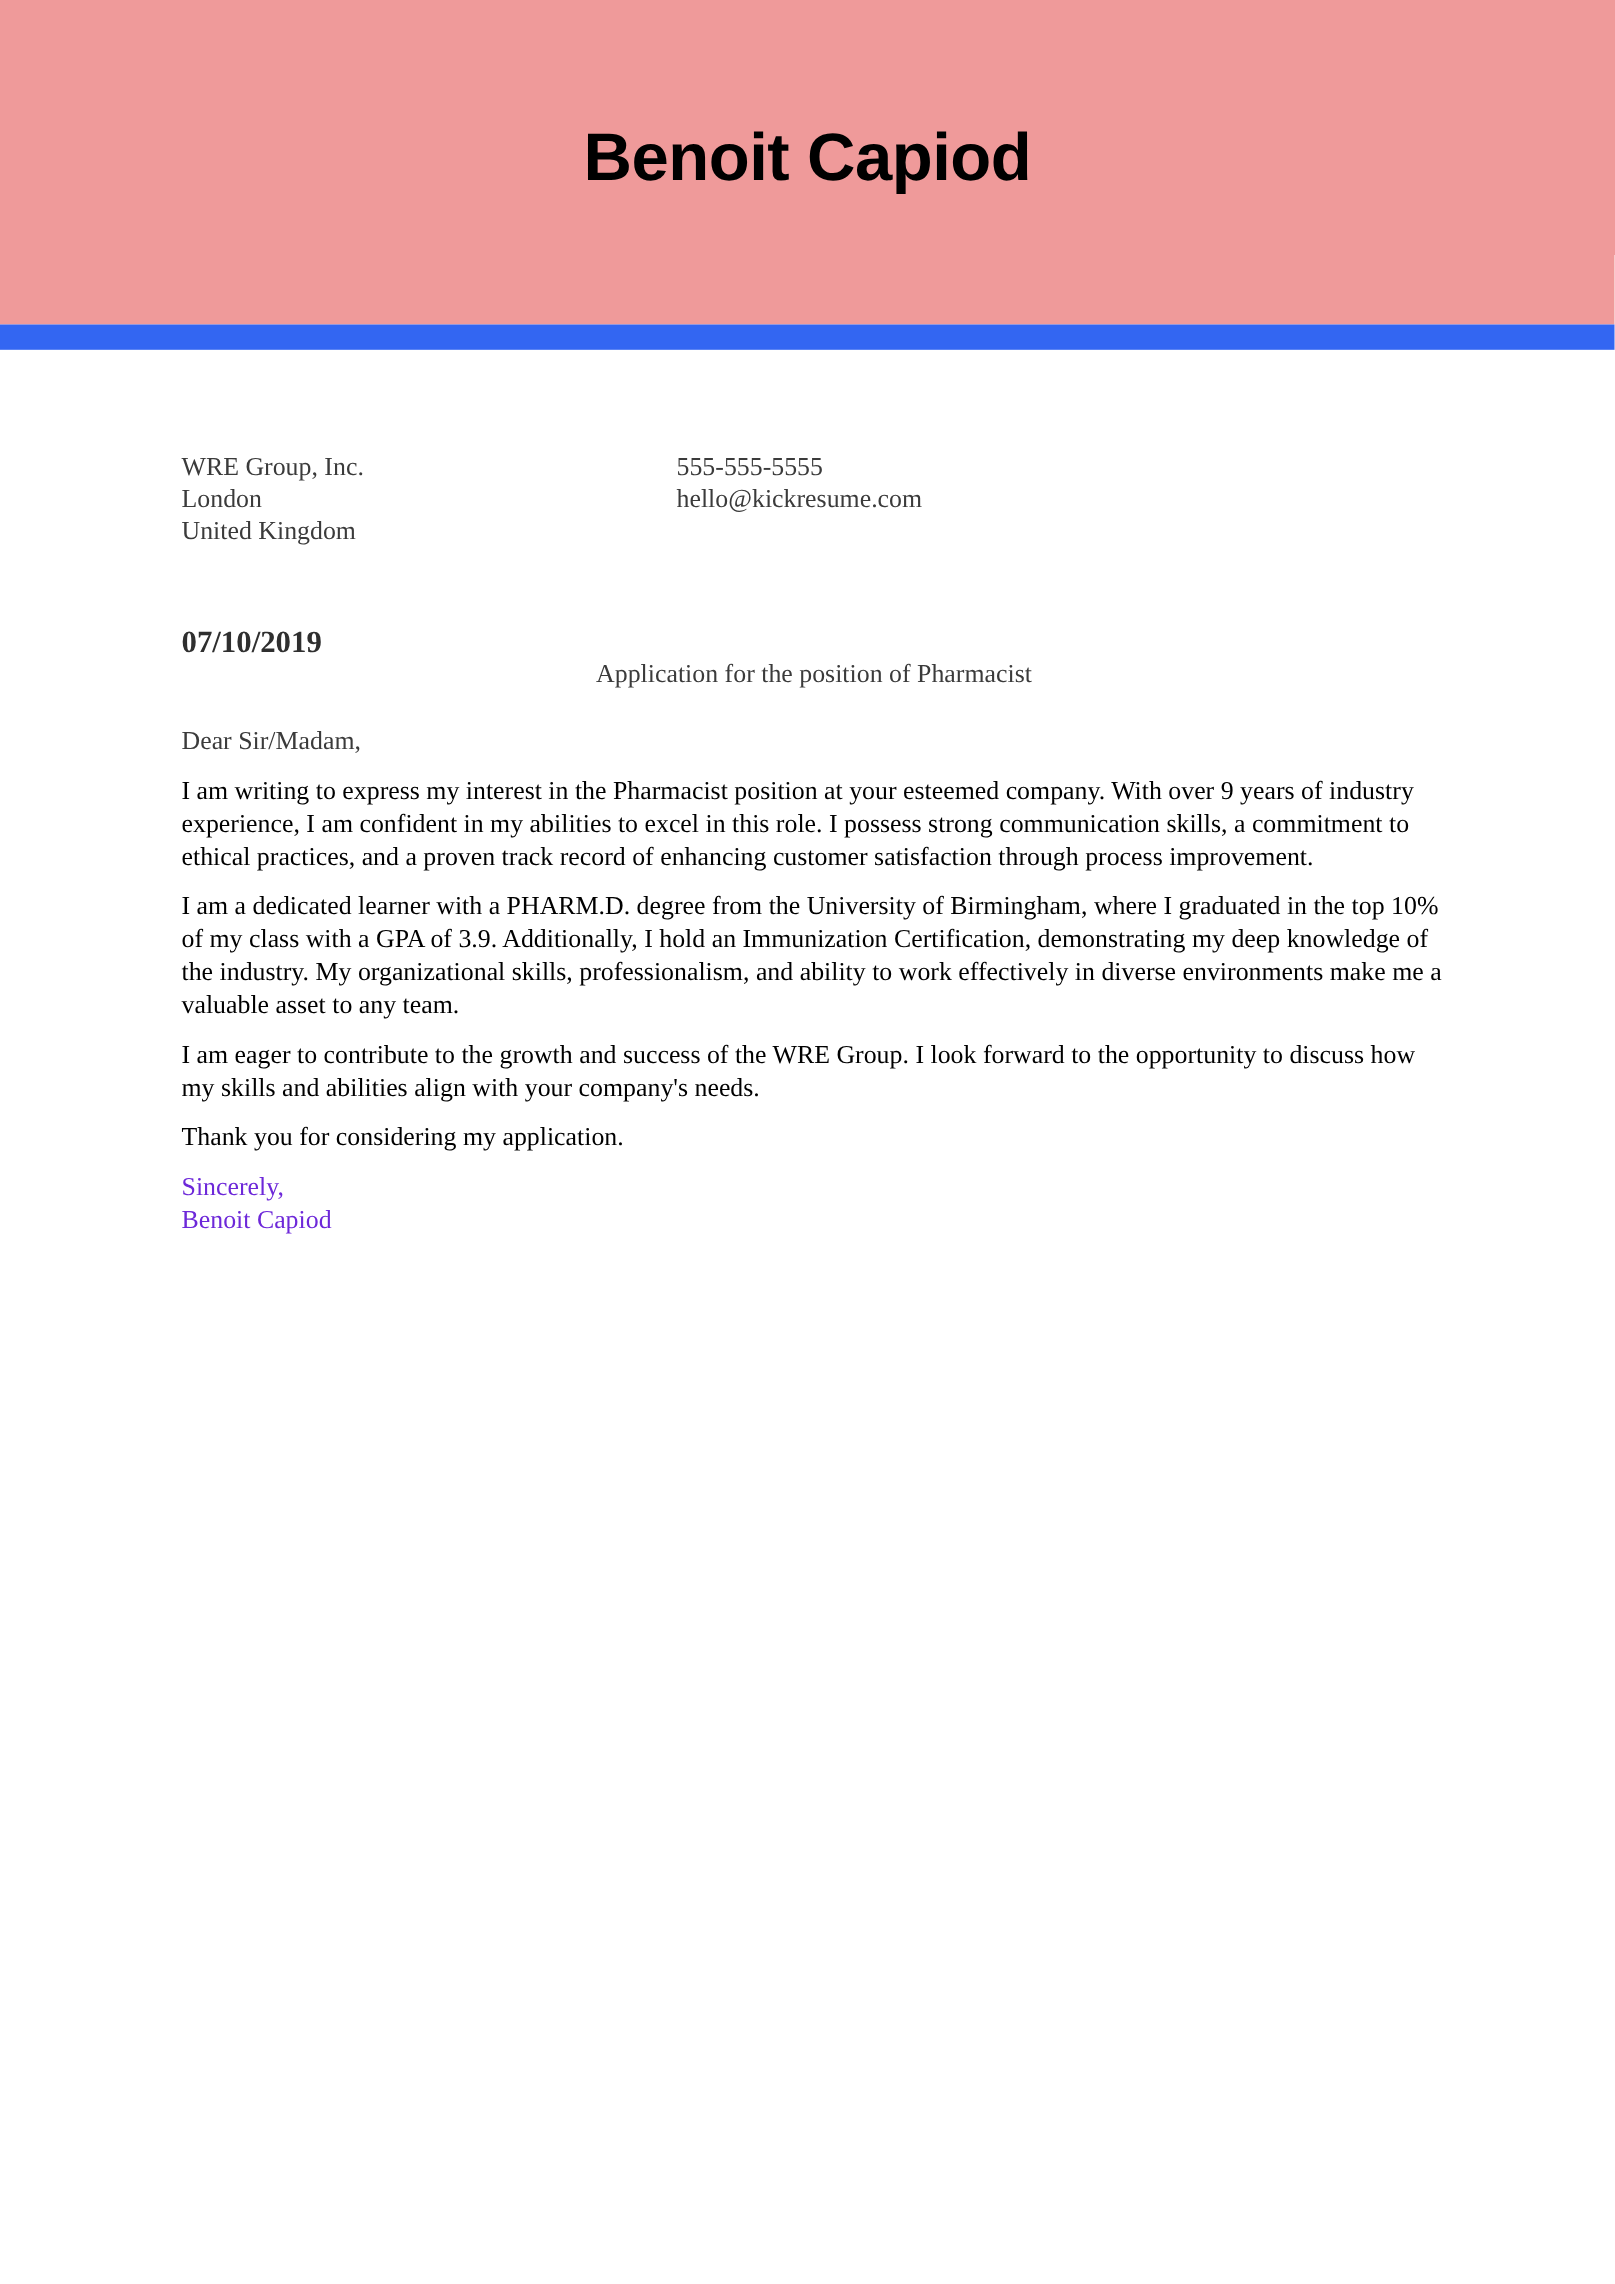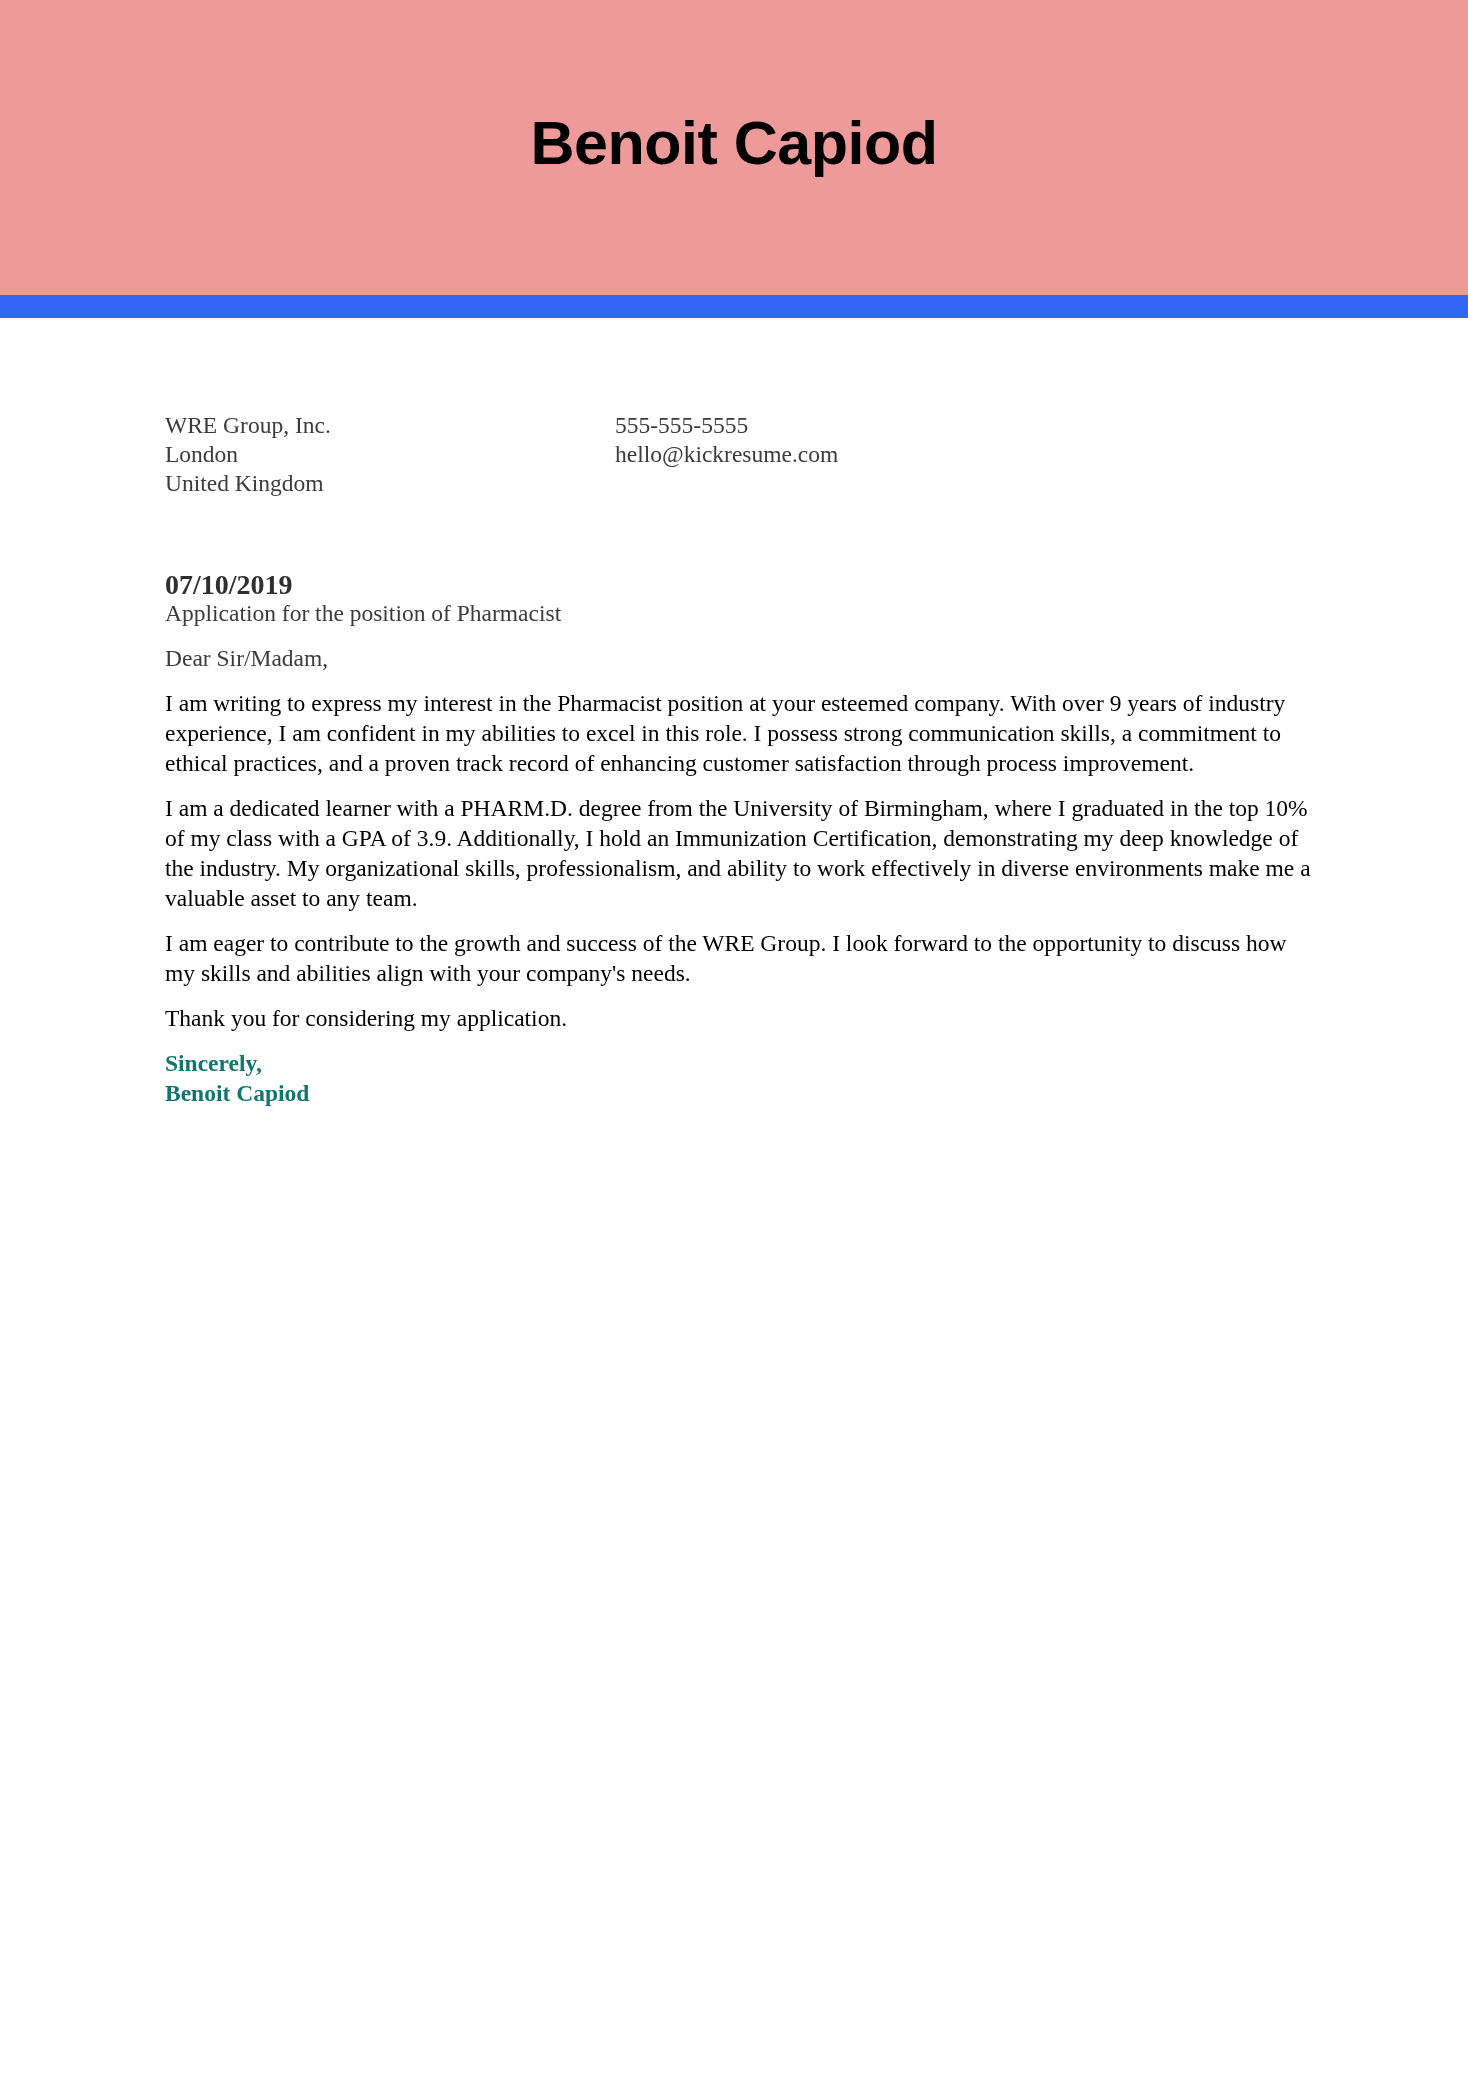--- a/index.html
+++ b/index.html
@@ -93,21 +93,22 @@
   .date-line {
     font-size: 28px;
     line-height: 28px;
     font-weight: bold;
     color: #2f2f2f;
   }
   .subject-line {
     font-size: 23.5px;
     line-height: 29px;
     color: #3b3b3b;
-    margin-bottom: 15px;
+    margin-bottom: 31px;
+    text-align: center;
   }
 
   .salutation {
     font-size: 23.5px;
     line-height: 30px;
     color: #3b3b3b;
     margin-bottom: 15px;
   }
 
   .paragraph {
@@ -117,22 +118,21 @@
     margin: 0 0 15px 0;
     text-align: left;
   }
 
   .closing-block {
     margin-top: 0;
   }
   .closing-line {
     font-size: 23.5px;
     line-height: 30px;
-    color: #0f766e;
-    font-weight: bold;
+    color: #6d28d9;
   }
 </style>
 </head>
 <body>
 
 <div class="page">
 
   <div class="letter-header">
     <div class="candidate-name">Benoit Capiod</div>
   </div>

